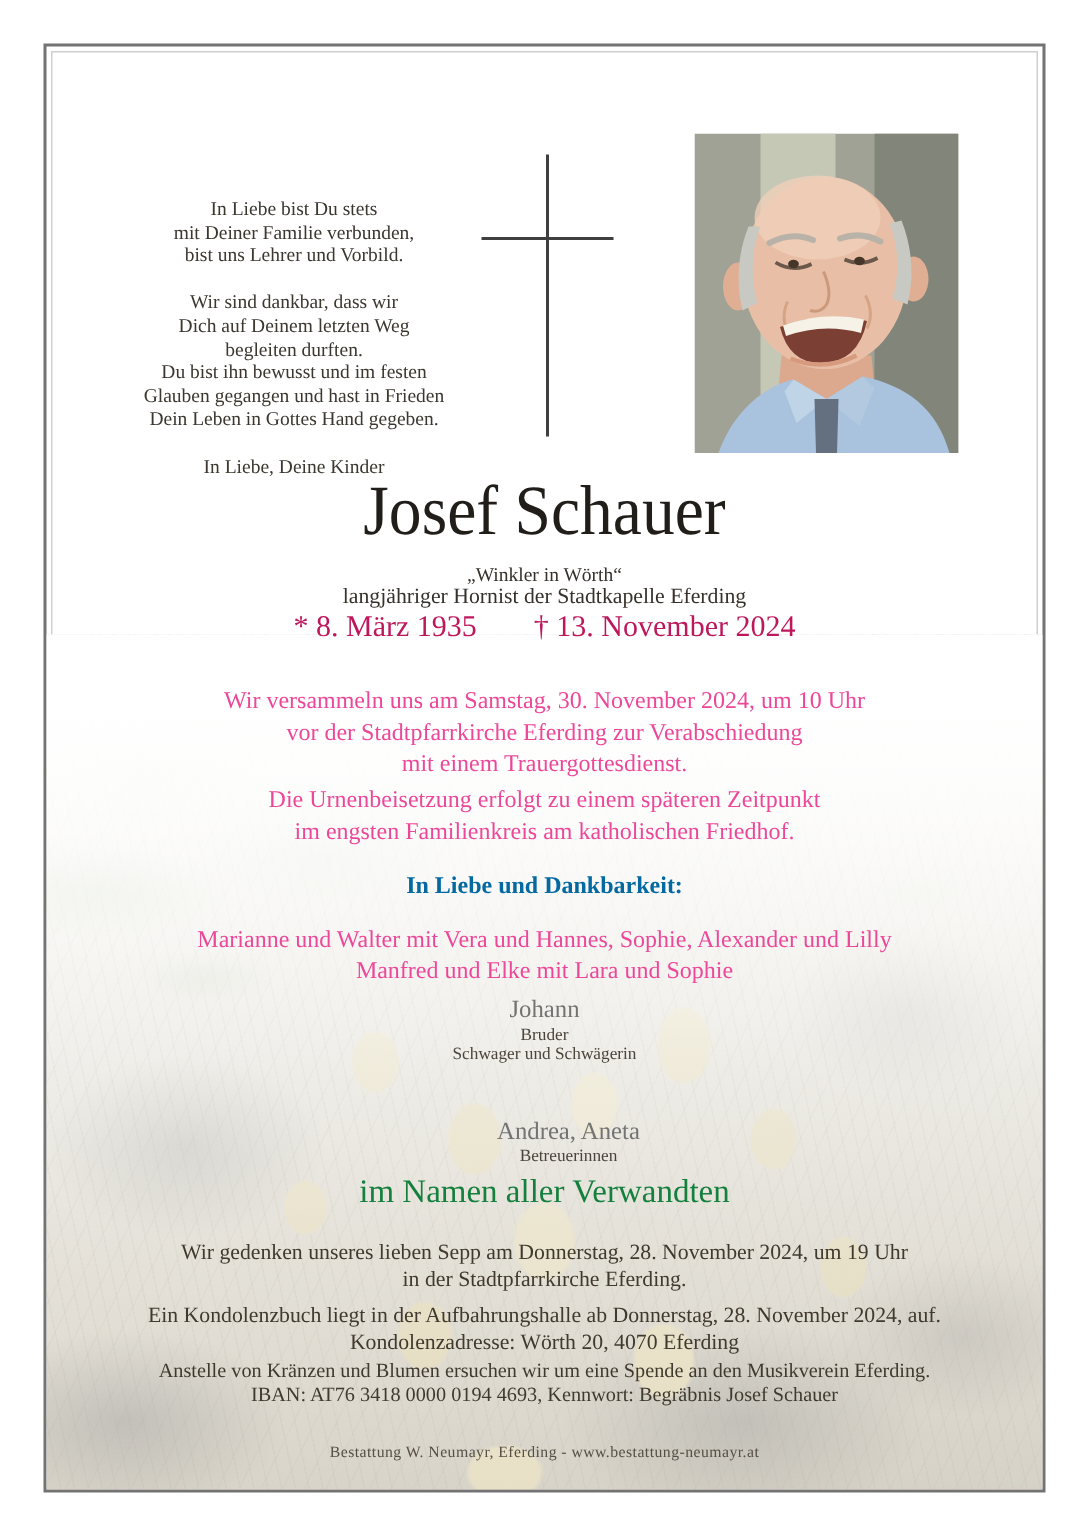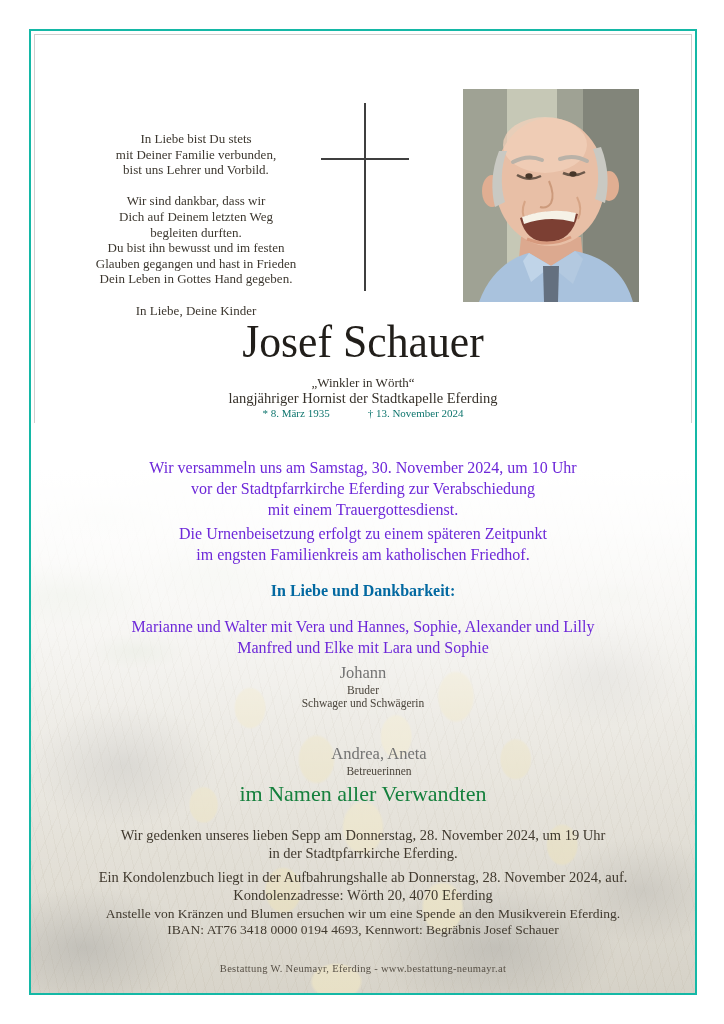--- a/index.html
+++ b/index.html
@@ -4,21 +4,21 @@
 <style>
   html,body{margin:0;padding:0;}
   body{
     width:724px;height:1024px;position:relative;background:#ffffff;
     font-family:"Liberation Serif","DejaVu Serif",serif;
     -webkit-font-smoothing:antialiased;
   }
   .card{
     position:absolute;left:29px;top:29px;width:664px;height:962px;
     background:#ffffff;
-    border:2px solid #14b8a6;
+    border:2px solid #737373;
     box-shadow:inset 0 0 0 3px #ffffff, inset 0 0 0 4px #cfcfcf;
     overflow:hidden;
   }
   
   .field{
     position:absolute;left:0;right:0;top:392px;bottom:0;z-index:0;
     background:
       
       radial-gradient(ellipse 95px 36px at 11% 16%, rgba(163,185,140,.55), transparent 70%),
       radial-gradient(ellipse 130px 46px at 5% 30%, rgba(148,172,122,.5), transparent 70%),
@@ -72,24 +72,24 @@
   .cross{left:290px;top:72px;width:88px;height:188px;}
   .cross .v{position:absolute;left:43px;top:0;width:2px;height:188px;background:#3f3f3f;}
   .cross .h{position:absolute;left:0;top:55px;width:88px;height:2px;background:#3f3f3f;}
   
   .photo{left:432px;top:58px;width:176px;height:213px;}
   .photo svg{display:block;width:100%;height:100%;}
   .name{top:284px;font-size:47px;line-height:52px;color:#211e1a;
         transform:scaleX(.93);transform-origin:50% 50%;letter-spacing:0;}
   .nickname{top:344px;font-size:13px;color:#36312a;}
   .role{top:359px;font-size:14.5px;color:#36312a;}
-  .dates{top:376px;font-size:11px;color:#0f766e;}
+  .dates{top:376px;font-size:20px;color:#be185d;}
   .dates .birth{margin-right:19px;}
   .dates .death{margin-left:19px;}
-  .para{font-size:16px;line-height:21px;color:#6d28d9;}
+  .para{font-size:16px;line-height:21px;color:#ec4899;}
   .p-gather{top:426px;}
   .p-urn{top:492px;}
   .p-heading{top:551px;font-size:16px;font-weight:bold;color:#0369a1;}
   .p-family{top:585px;}
   .mourner .nm{font-size:16.5px;line-height:20px;color:#737373;}
   .mourner .rel{font-size:11.5px;line-height:14px;color:#4a443b;}
   .m1{top:632px;} .m2{top:665px;} .m3{top:713px;margin-left:16px;}
   .p-relatives{top:750px;font-size:22px;color:#15803d;}
   .small-para{font-size:14.5px;line-height:17.5px;color:#40392e;}
   .p-memorial{top:796px;}

